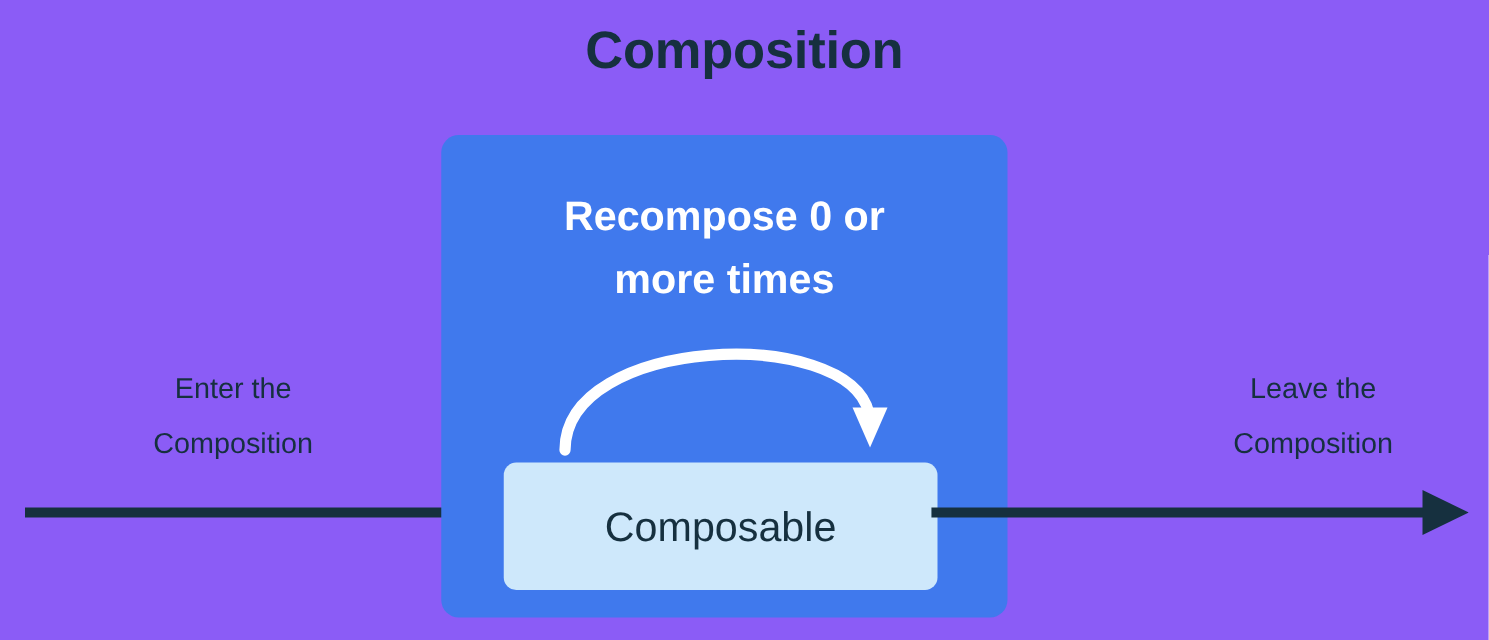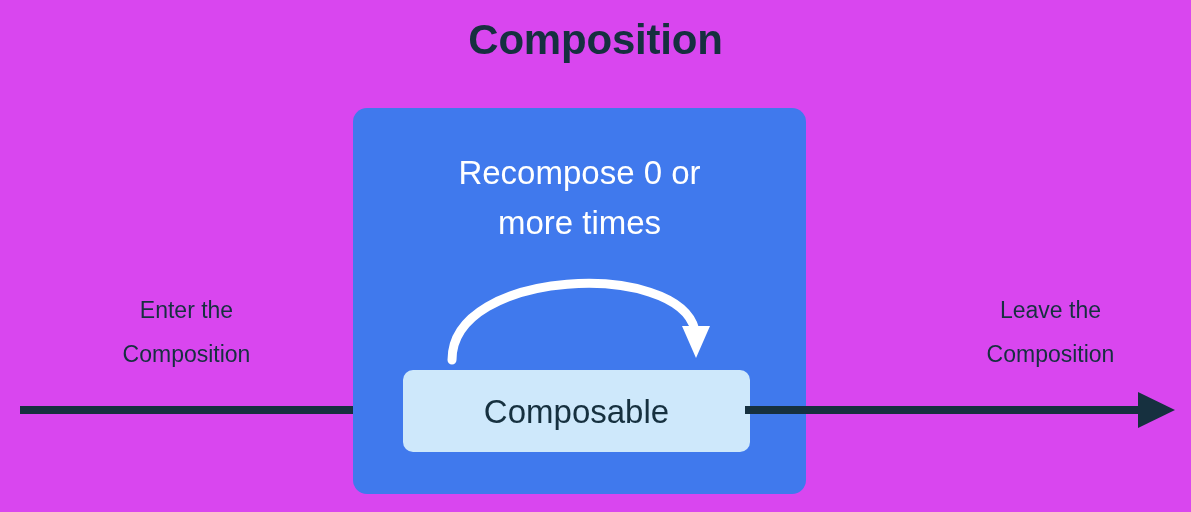--- a/index.html
+++ b/index.html
@@ -9,21 +9,21 @@
     background: #ffffff;
   }
   body {
     font-family: "Liberation Sans", sans-serif;
     -webkit-font-smoothing: antialiased;
   }
   #diagram-root {
     position: relative;
     width: 1191px;
     height: 512px;
-    background: #d946ef;
+    background: #8b5cf6;
     overflow: hidden;
   }
 
   
   .diagram-title {
     position: absolute;
     left: 0;
     top: 18px;
     width: 1191px;
     text-align: center;
@@ -48,38 +48,39 @@
   .recompose-label {
     position: absolute;
     left: 353px;
     top: 148px;
     width: 453px;
     text-align: center;
     font-size: 33px;
     color: #ffffff;
     line-height: 50px;
     white-space: pre-line;
+    font-weight: bold;
   }
 
   
   .recompose-arrow {
     position: absolute;
     left: 430px;
     top: 238px;
     width: 300px;
     height: 130px;
   }
 
   
   .composable-node {
     position: absolute;
     left: 403px;
     top: 370px;
     width: 347px;
-    height: 82px;
+    height: 102px;
     background: #CEE8FB;
     border-radius: 10px;
     display: flex;
     align-items: center;
     justify-content: center;
   }
   .composable-label {
     font-size: 33px;
     color: #16303F;
     line-height: 1;

